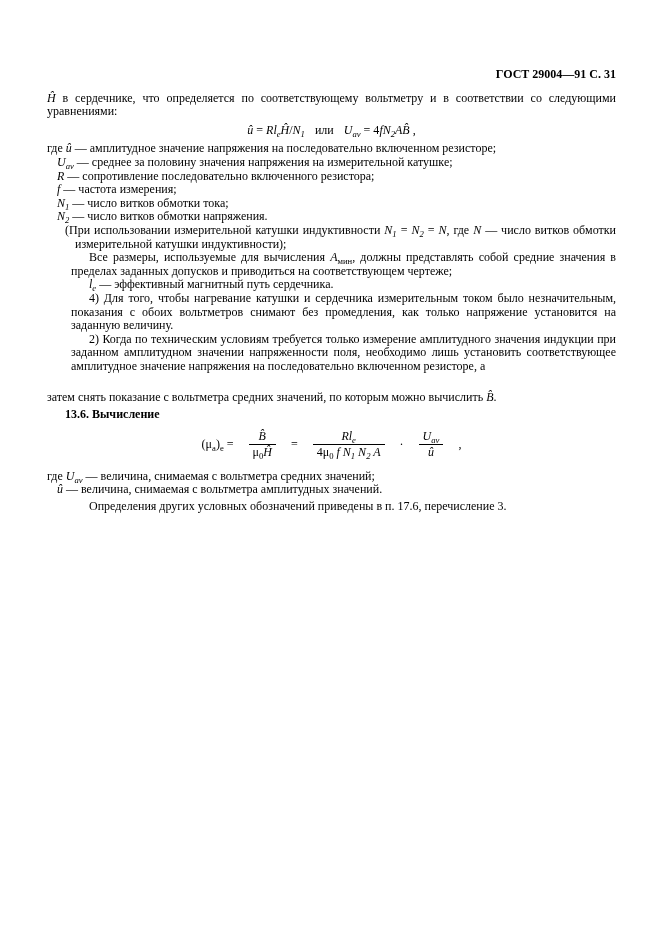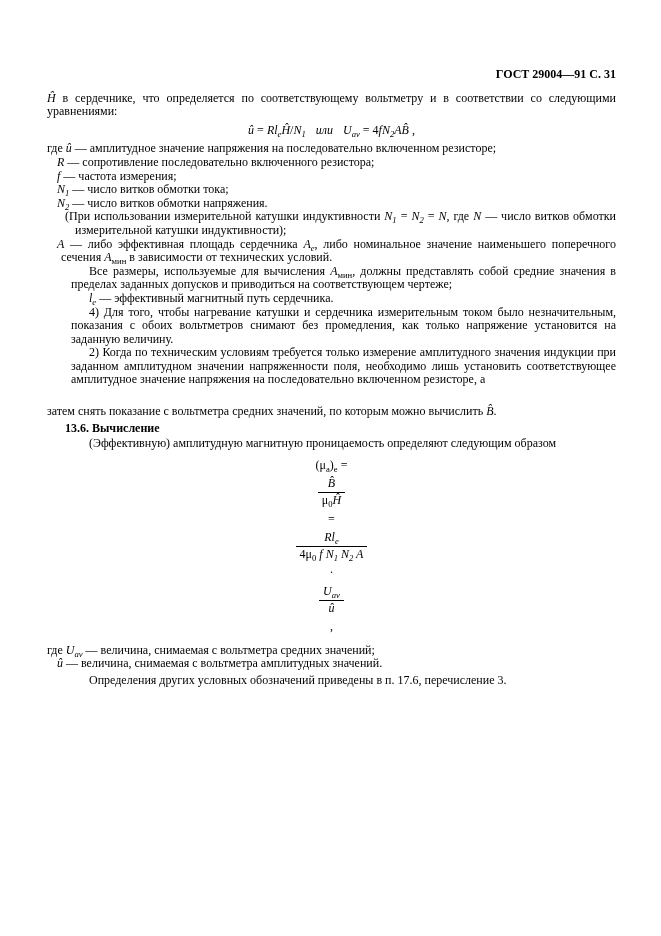--- a/index.html
+++ b/index.html
@@ -30,33 +30,32 @@
   .indent { text-indent: 18px; margin-left: 24px; }
   .def { padding-left: 10px; }
   .def-first { padding-left: 0; }
   .note-block { padding-left: 28px; text-indent: -10px; }
   .hang-a { padding-left: 14px; text-indent: -4px; }
   .gap-top { margin-top: 18px; }
   .formula-line {
     text-align: center;
     margin: 5px 0 5px;
   }
-  .formula-line .sep { padding: 0 10px; font-style: italic; }
+  .formula-line .sep { padding: 0 10px; }
   .section-heading {
     font-weight: bold;
     text-indent: 18px;
     margin: 3px 0 2px;
   }
   .formula-frac {
     display: flex;
     justify-content: center;
     align-items: center;
-    gap: 5px;
+    gap: 15px;
     margin: 8px 0 10px;
-    flex-direction: column;
   }
   .frac {
     display: inline-block;
     text-align: center;
     vertical-align: middle;
   }
   .frac .num {
     display: block;
     padding: 0 4px 1px;
     border-bottom: 1px solid #000;
@@ -76,42 +75,41 @@
     <span>ГОСТ 29004—91 С. 31</span>
   </div>
 
   <p class="hang-intro"><i>Ĥ</i>  в сердечнике, что определяется по соответствующему вольтметру и в соответствии со следующими уравнениями:</p>
 
   <div class="formula-line">
     <span><i>û</i> = <i>Rl<sub>e</sub>Ĥ</i>/<i>N<sub>1</sub></i></span><span class="sep">или</span><span><i>U<sub>av</sub></i> = 4<i>fN<sub>2</sub>AB̂</i> ,</span>
   </div>
 
   <p class="def def-first">где <i>û</i> — амплитудное значение напряжения на последовательно включенном резисторе;</p>
+  <p class="def"><i>U<sub>av</sub></i> — среднее за половину значения напряжения на измерительной катушке;</p>
   <p class="def"><i>R</i> — сопротивление последовательно включенного резистора;</p>
   <p class="def"><i>f</i> — частота измерения;</p>
   <p class="def"><i>N<sub>1</sub></i> — число витков обмотки тока;</p>
   <p class="def"><i>N<sub>2</sub></i> — число витков обмотки напряжения.</p>
 
   <p class="note-block">(При использовании измерительной катушки индуктивности <i>N<sub>1</sub></i> = <i>N<sub>2</sub></i> = <i>N</i>, где <i>N</i> — число витков обмотки измерительной катушки индуктивности);</p>
 
-  <p class="hang-a"><i>А</i> — либо эффективная площадь сердечника <i>A<sub>e</sub></i>, либо номинальное значение наименьшего поперечного сечения <i>A</i><sub>мин</sub> в зависимости от технических условий.</p>
 
   <p class="indent">Все размеры, используемые для вычисления <i>A</i><sub>мин</sub>, должны представлять собой средние значения в пределах заданных допусков и приводиться на соответствующем чертеже;</p>
 
   <p class="indent"><i>l<sub>e</sub></i> — эффективный магнитный путь сердечника.</p>
 
   <p class="indent">4) Для того, чтобы нагревание катушки и сердечника измерительным током было незначительным, показания с обоих вольтметров снимают без промедления, как только напряжение установится на заданную величину.</p>
 
   <p class="indent">2) Когда по техническим условиям требуется только измерение амплитудного значения индукции при заданном амплитудном значении напряженности поля, необходимо лишь установить соответствующее амплитудное значение напряжения на последовательно включенном резисторе, а</p>
 
   <p class="gap-top">затем снять показание с вольтметра средних значений, по которым можно вычислить <i>B̂</i>.</p>
 
   <p class="section-heading">13.6. Вычисление</p>
 
-  <p class="indent">(Эффективную) амплитудную магнитную проницаемость определяют следующим образом</p>
 
   <div class="formula-frac">
     <span>(μ<sub>a</sub>)<sub>e</sub> =</span>
     <span class="frac">
       <span class="num"><i>B̂</i></span>
       <span class="den">μ<sub>0</sub><i>Ĥ</i></span>
     </span>
     <span>=</span>
     <span class="frac">
       <span class="num"><i>Rl<sub>e</sub></i></span>

